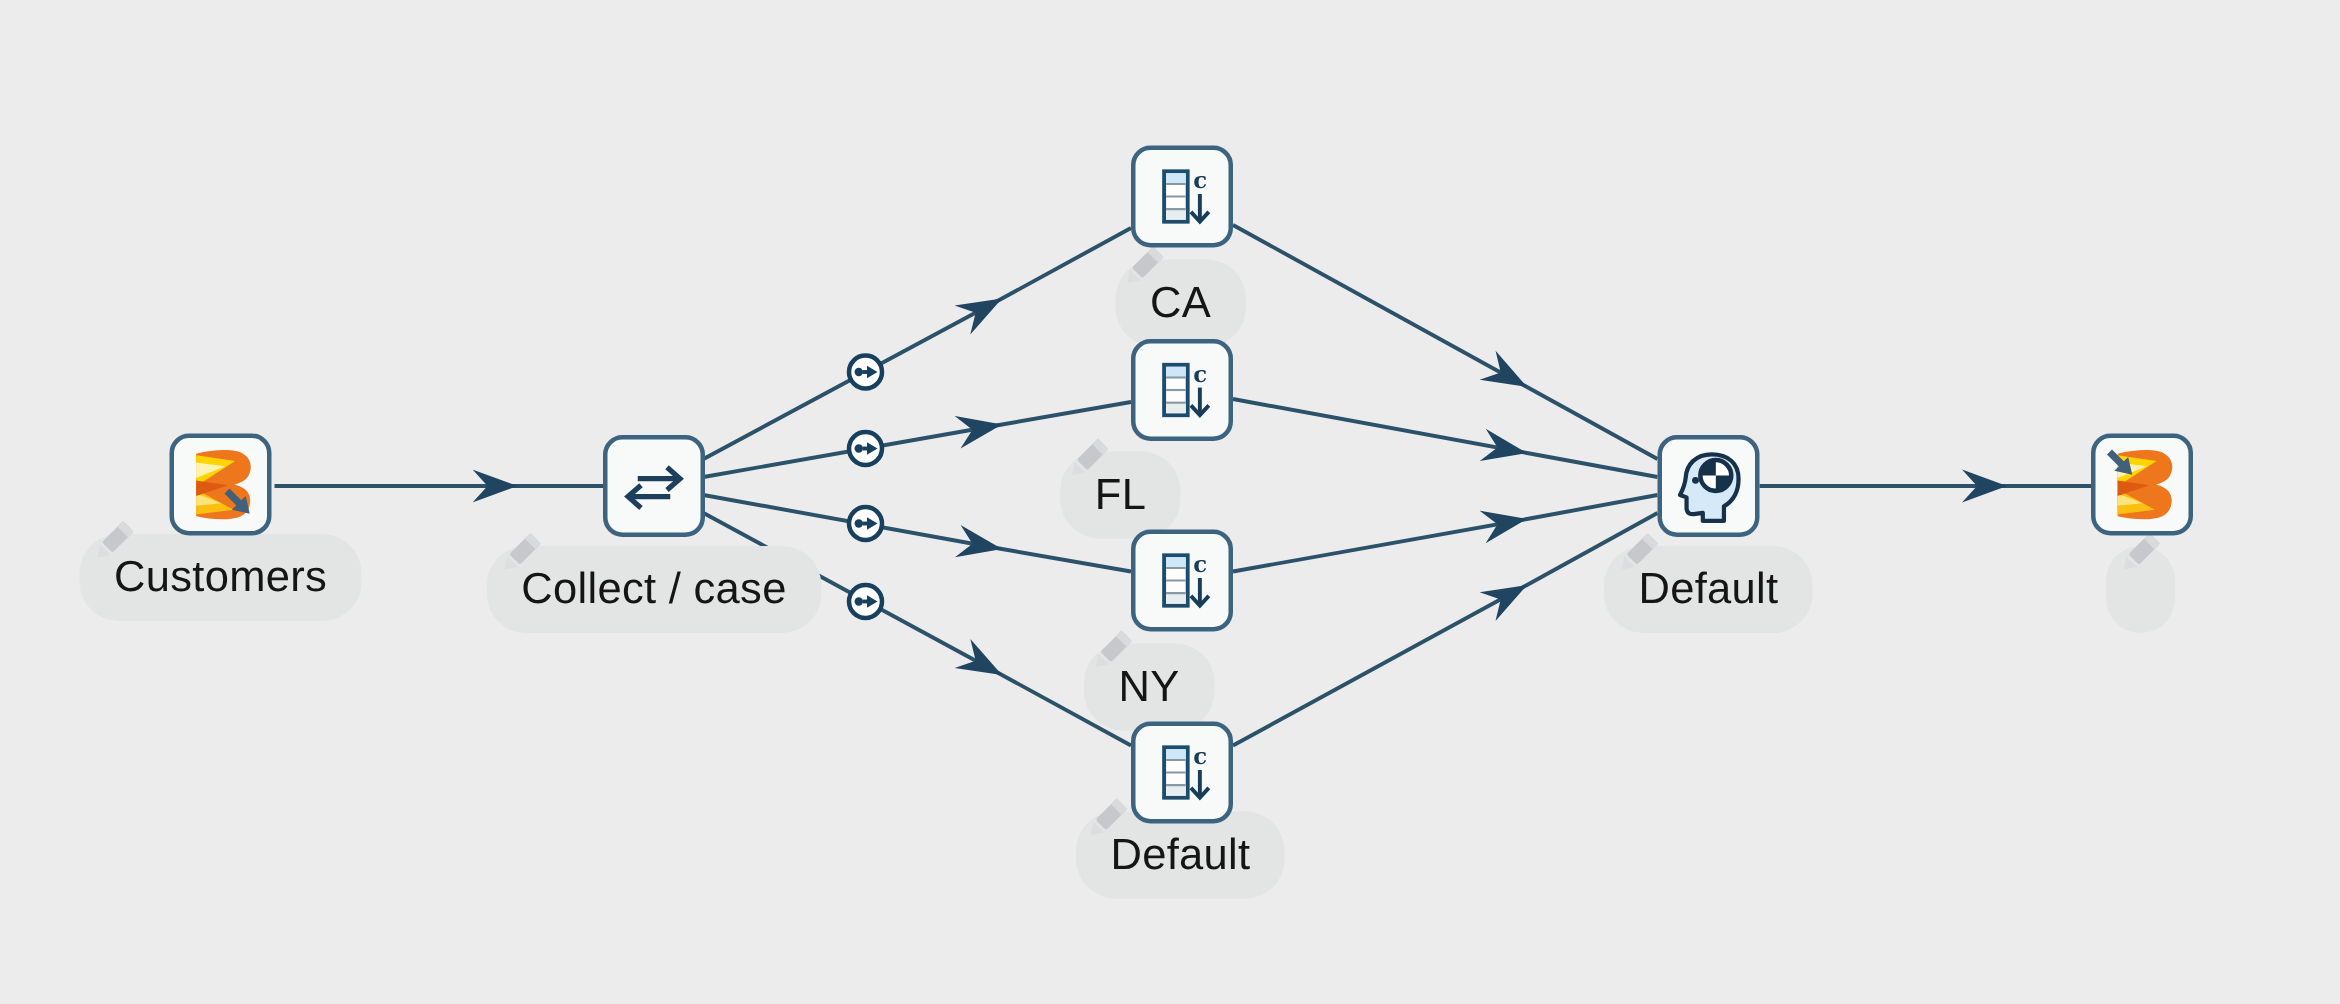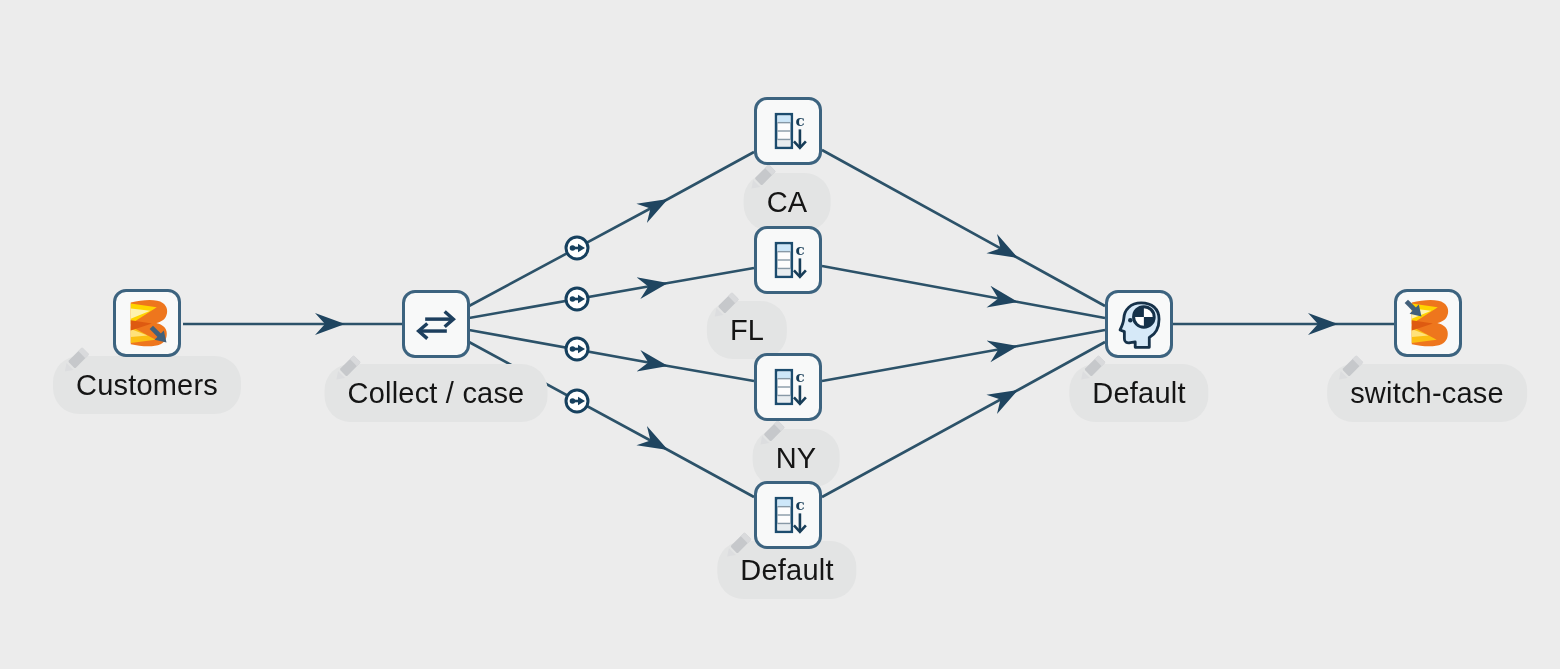--- a/index.html
+++ b/index.html
@@ -192,21 +192,21 @@
       <line x1="14.2" y1="24" x2="26.3" y2="24"></line>
       <line x1="14.2" y1="31.8" x2="26.3" y2="31.8"></line>
     </g>
     <text x="31" y="19" font-family="DejaVu Serif, serif" font-weight="bold" font-size="14" fill="#173d58">c</text>
     <g stroke="#173d58" stroke-width="2.4" fill="none">
       <line x1="35" y1="22.5" x2="35" y2="38.5"></line>
       <polyline points="29.5,33.5 35,39.5 40.5,33.5"></polyline>
     </g>
   </svg>
 </div>
-<div class="pill" style="left:796px;top:458px">
+<div class="pill" style="left:766px;top:458px">
   <svg class="pencil" style="left:2px" viewBox="0 0 24 24">
     <g transform="rotate(45 12 12)">
       <rect x="8.5" y="1" width="7.5" height="15" rx="1.2" fill="#c6c8cb"></rect>
       <rect x="8.5" y="1" width="7.5" height="4" fill="#d9dadc"></rect>
       <polygon points="8.5,17.5 16,17.5 12.25,23" fill="#dcdddf"></polygon>
     </g>
   </svg>
   <span class="pill-text">NY</span>
 </div>
 
@@ -276,14 +276,13 @@
   </svg>
 </div>
 <div class="pill" style="left:1427px;top:393px">
   <svg class="pencil" viewBox="0 0 24 24">
     <g transform="rotate(45 12 12)">
       <rect x="8.5" y="1" width="7.5" height="15" rx="1.2" fill="#c6c8cb"></rect>
       <rect x="8.5" y="1" width="7.5" height="4" fill="#d9dadc"></rect>
       <polygon points="8.5,17.5 16,17.5 12.25,23" fill="#dcdddf"></polygon>
     </g>
   </svg>
-  <span class="pill-text">switch-case</span>
 </div>
 
 </body></html>

